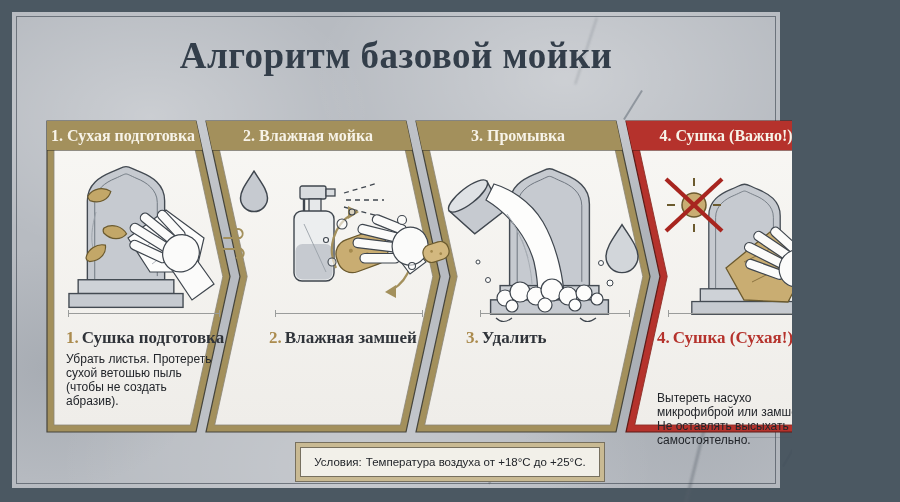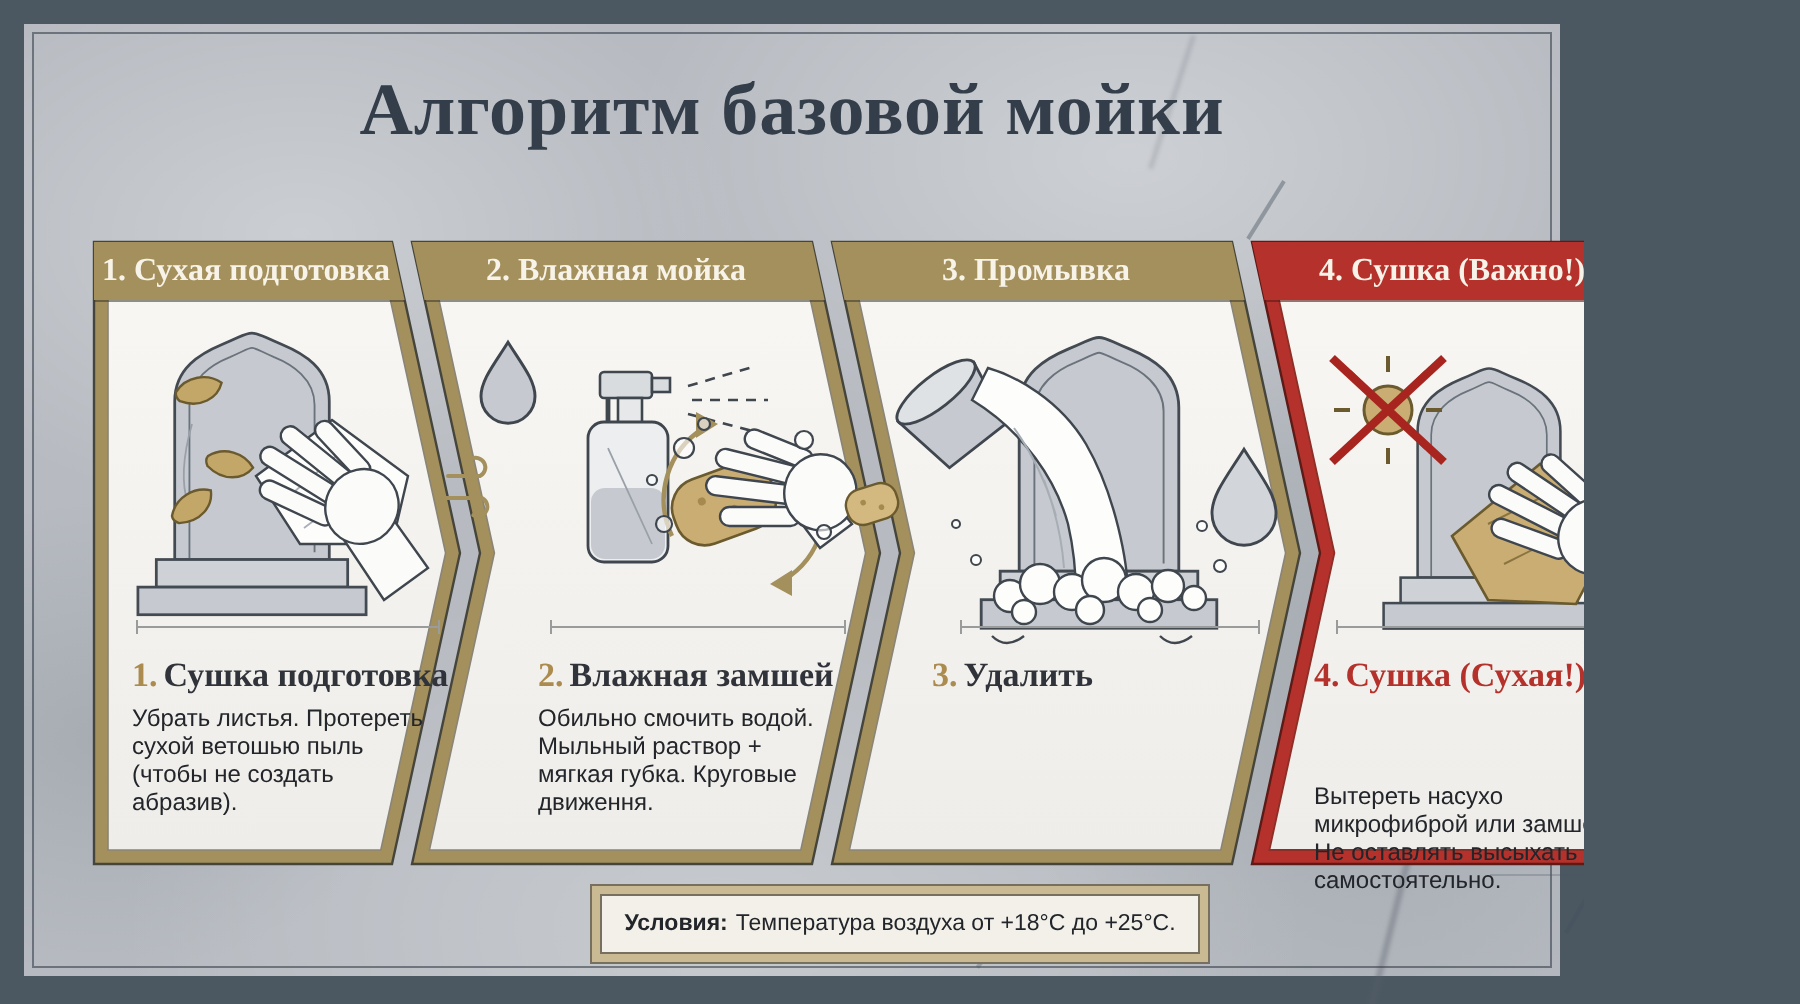--- a/index.html
+++ b/index.html
@@ -29,21 +29,21 @@
   .heading-red .num,.heading-red .name{color:var(--accent-red,#b5322c);}
   .desc{position:absolute;top:353px;font-size:12px;line-height:13.9px;color:#22252a;}
   .divider{position:absolute;top:313px;height:1px;background:#9a9c9b;}
   .divider:before,.divider:after{content:"";position:absolute;top:-3px;width:1px;height:7px;background:#9a9c9b;}
   .divider:before{left:0}
   .divider:after{right:0}
   .cond{position:absolute;left:300px;top:447px;width:300px;height:30px;box-sizing:border-box;
         display:flex;align-items:center;justify-content:center;background:#f2f0e9;
         border:1px solid #77705f;box-shadow:0 0 0 4px #c9ba93,0 0 0 5px #77705f;
         font-size:11.5px;color:#22252a;white-space:nowrap;}
-  .cond b{font-weight:700;margin-right:4px;text-align:center;}
+  .cond b{font-weight:400;margin-right:4px;text-align:center;}
 </style>
 </head>
 <body>
 
 <div class="stage">
   <div class="canvas">
     <div class="vein" style="left:683px;top:403px;width:3px;height:90px;transform:rotate(14deg);"></div>
     <div class="vein" style="left:573px;top:4px;width:2px;height:70px;transform:rotate(18deg);opacity:.6;"></div>
     <div class="inner-line"></div>
   </div>
@@ -262,20 +262,19 @@
     <span class="num">2.</span><span class="name">Влажная замшей</span>
   </div>
   <div class="step-heading" style="left:466px;">
     <span class="num">3.</span><span class="name">Удалить</span>
   </div>
   <div class="step-heading heading-red" style="left:657px;">
     <span class="num">4.</span><span class="name">Сушка (Сухая!)</span>
   </div>
 
   <div class="desc" style="left:66px;width:152px;">Убрать листья. Протереть сухой ветошью пыль (чтобы не создать абразив).</div>
-  <div class="desc" style="left:269px;width:152px;">Обильно смочить водой. Мыльный раствор + мягкая губка. Круговые движення.</div>
   <div class="desc" style="left:657px;width:168px;margin-top:39px;">Вытереть насухо микрофиброй или замшей. Не оставлять высыхать самостоятельно.</div>
 
   <div class="cond">
     <b>Условия:</b>
     <span>Температура воздуха от +18°C до +25°C.</span>
   </div>
 </div>
 
 </body></html>

